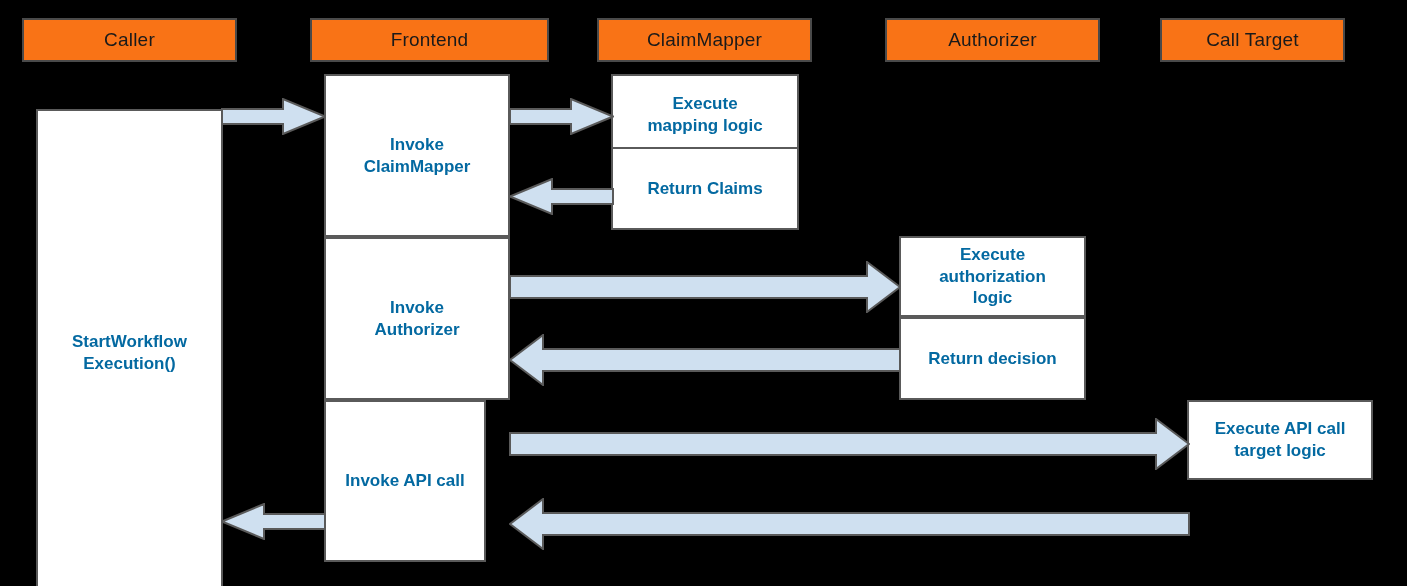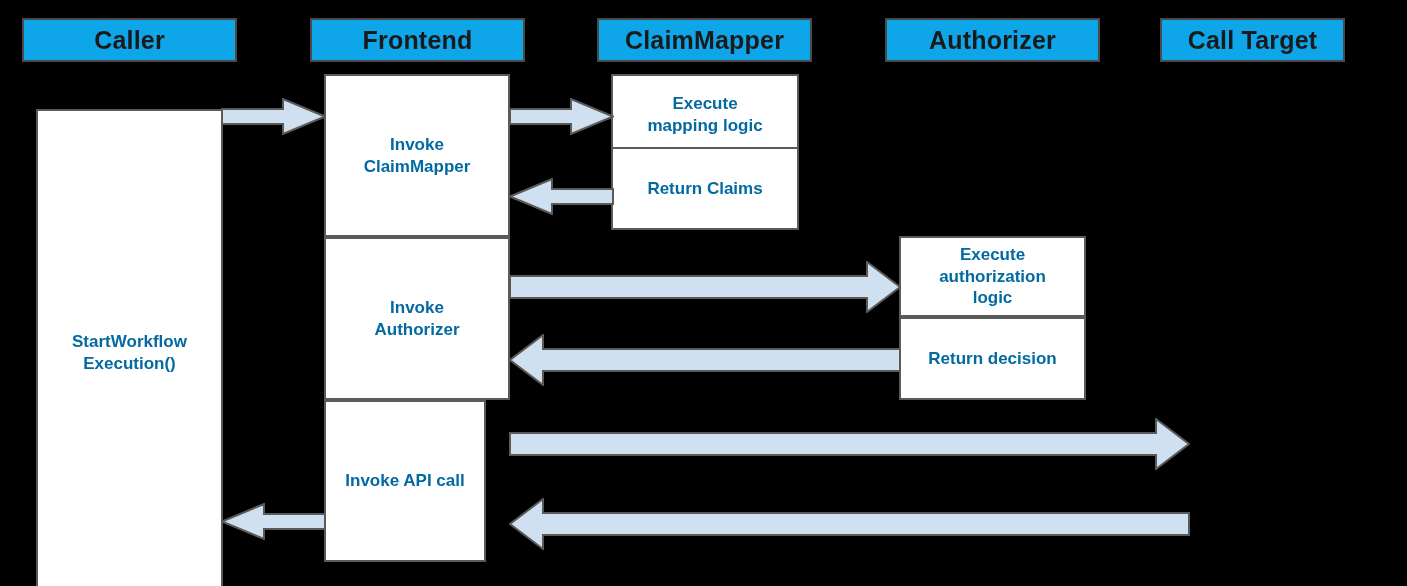--- a/index.html
+++ b/index.html
@@ -12,29 +12,29 @@
   }
   #stage {
     position: relative;
     width: 1407px;
     height: 586px;
     background: #000000;
     overflow: hidden;
   }
   .lane-header {
     position: absolute;
-    background: #0ea5e9;
+    background: #f97316;
     border: 2px solid #4a4a4a;
     box-sizing: border-box;
     display: flex;
     align-items: center;
     justify-content: center;
     color: #1a1a1a;
-    font-size: 25px;
-    font-weight: 700;
+    font-size: 19px;
+    font-weight: 400;
     letter-spacing: 0.2px;
   }
   .act-box {
     position: absolute;
     background: #ffffff;
     border: 2px solid #5a5a5a;
     box-sizing: border-box;
     display: flex;
     align-items: center;
     justify-content: center;
@@ -52,21 +52,21 @@
   .arrow svg { display: block; width: 100%; height: 100%; }
 </style>
 </head>
 <body>
 
 <div id="stage">
 
   <div class="lane-header" style="left:22px;  top:18px; width:215px; height:44px;">
     <span>Caller</span>
   </div>
-  <div class="lane-header" style="left:310px; top:18px; width:215px; height:44px;">
+  <div class="lane-header" style="left:310px; top:18px; width:239px; height:44px;">
     <span>Frontend</span>
   </div>
   <div class="lane-header" style="left:597px; top:18px; width:215px; height:44px;">
     <span>ClaimMapper</span>
   </div>
   <div class="lane-header" style="left:885px; top:18px; width:215px; height:44px;">
     <span>Authorizer</span>
   </div>
   <div class="lane-header" style="left:1160px; top:18px; width:185px; height:44px;">
     <span>Call Target</span>
@@ -77,20 +77,21 @@
   <div class="act-box" style="left:324px; top:74px; width:186px; height:163px;">Invoke<br>ClaimMapper</div>
   <div class="act-box" style="left:324px; top:237px; width:186px; height:163px;">Invoke<br>Authorizer</div>
   <div class="act-box" style="left:324px; top:400px; width:162px; height:162px;">Invoke API call</div>
 
   <div class="act-box" style="left:611px; top:74px; width:188px; height:81px;">Execute<br>mapping logic</div>
   <div class="act-box" style="left:611px; top:147px; width:188px; height:83px;">Return Claims</div>
 
   <div class="act-box" style="left:899px; top:236px; width:187px; height:81px;">Execute<br>authorization<br>logic</div>
   <div class="act-box" style="left:899px; top:317px; width:187px; height:83px;">Return decision</div>
 
+  <div class="act-box" style="left:1187px; top:400px; width:186px; height:80px;">Execute API call<br>target logic</div>
 
   <div class="arrow" style="left:221px; top:98px; width:105px; height:37px;">
     <svg viewBox="0 0 105 37" preserveAspectRatio="none">
       <polygon points="1,11 62,11 62,1 104,18.5 62,36 62,26 1,26" fill="#cfe0f0" stroke="#5a5a5a" stroke-width="2" stroke-linejoin="miter"></polygon>
     </svg>
   </div>
 
   <div class="arrow" style="left:509px; top:98px; width:105px; height:37px;">
     <svg viewBox="0 0 105 37" preserveAspectRatio="none">
       <polygon points="1,11 62,11 62,1 104,18.5 62,36 62,26 1,26" fill="#cfe0f0" stroke="#5a5a5a" stroke-width="2" stroke-linejoin="miter"></polygon>

